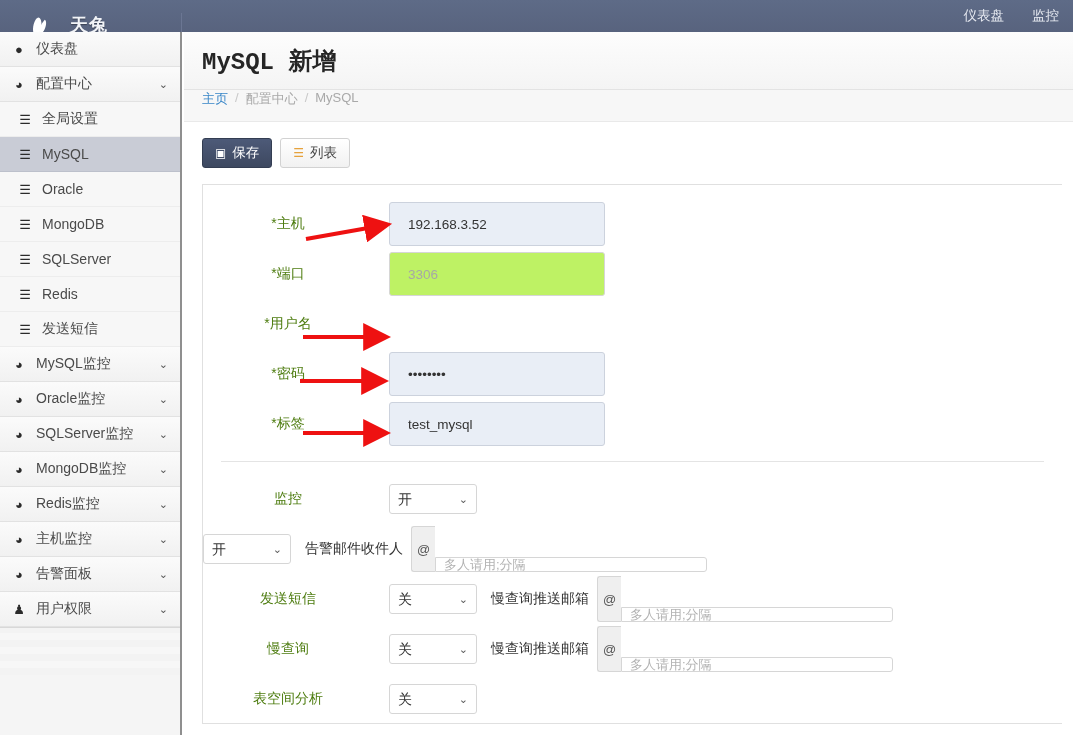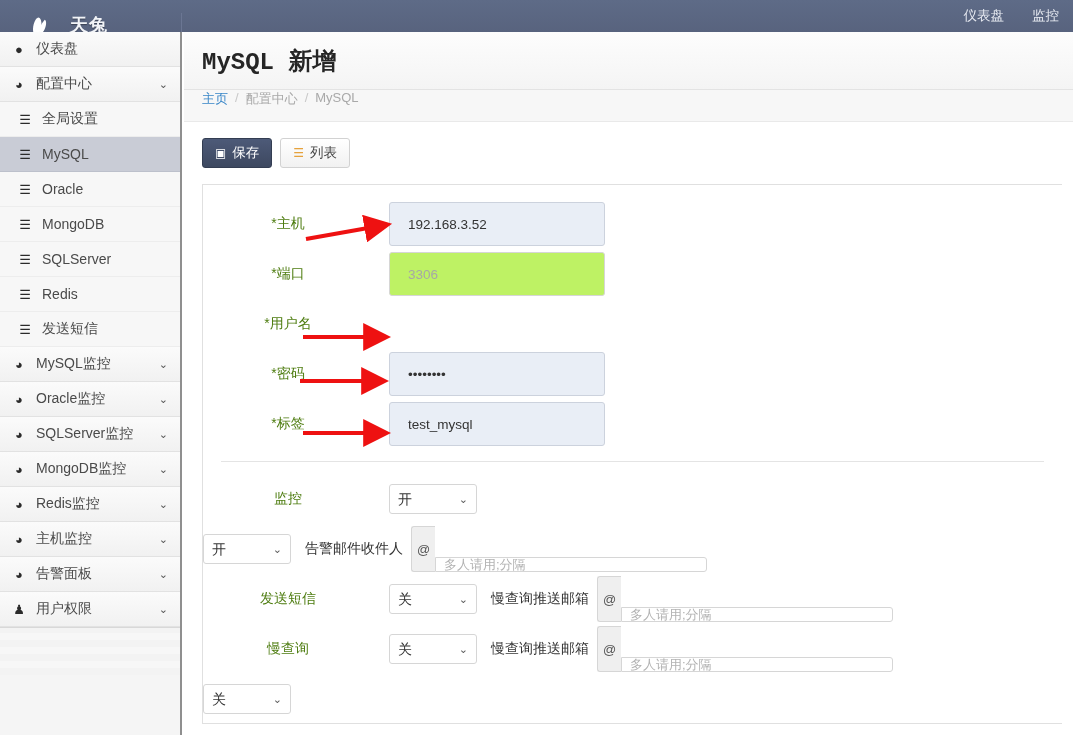--- a/index.html
+++ b/index.html
@@ -472,20 +472,21 @@
         <span class="select-chevron">⌄</span>
       </span>
       <span class="sub-label">慢查询推送邮箱</span>
       <span class="input-group">
         <span class="addon">@</span>
         <input class="group-input" type="text" placeholder="多人请用;分隔" style="">
       </span>
     </div>
 
     <div class="form-row">
+      <div class="f-label">表空间分析</div>
       <span class="select-wrap">
         <select class="f-select">
           <option>关</option>
         </select>
         <span class="select-chevron">⌄</span>
       </span>
     </div>
 
   </div>
 </div>

